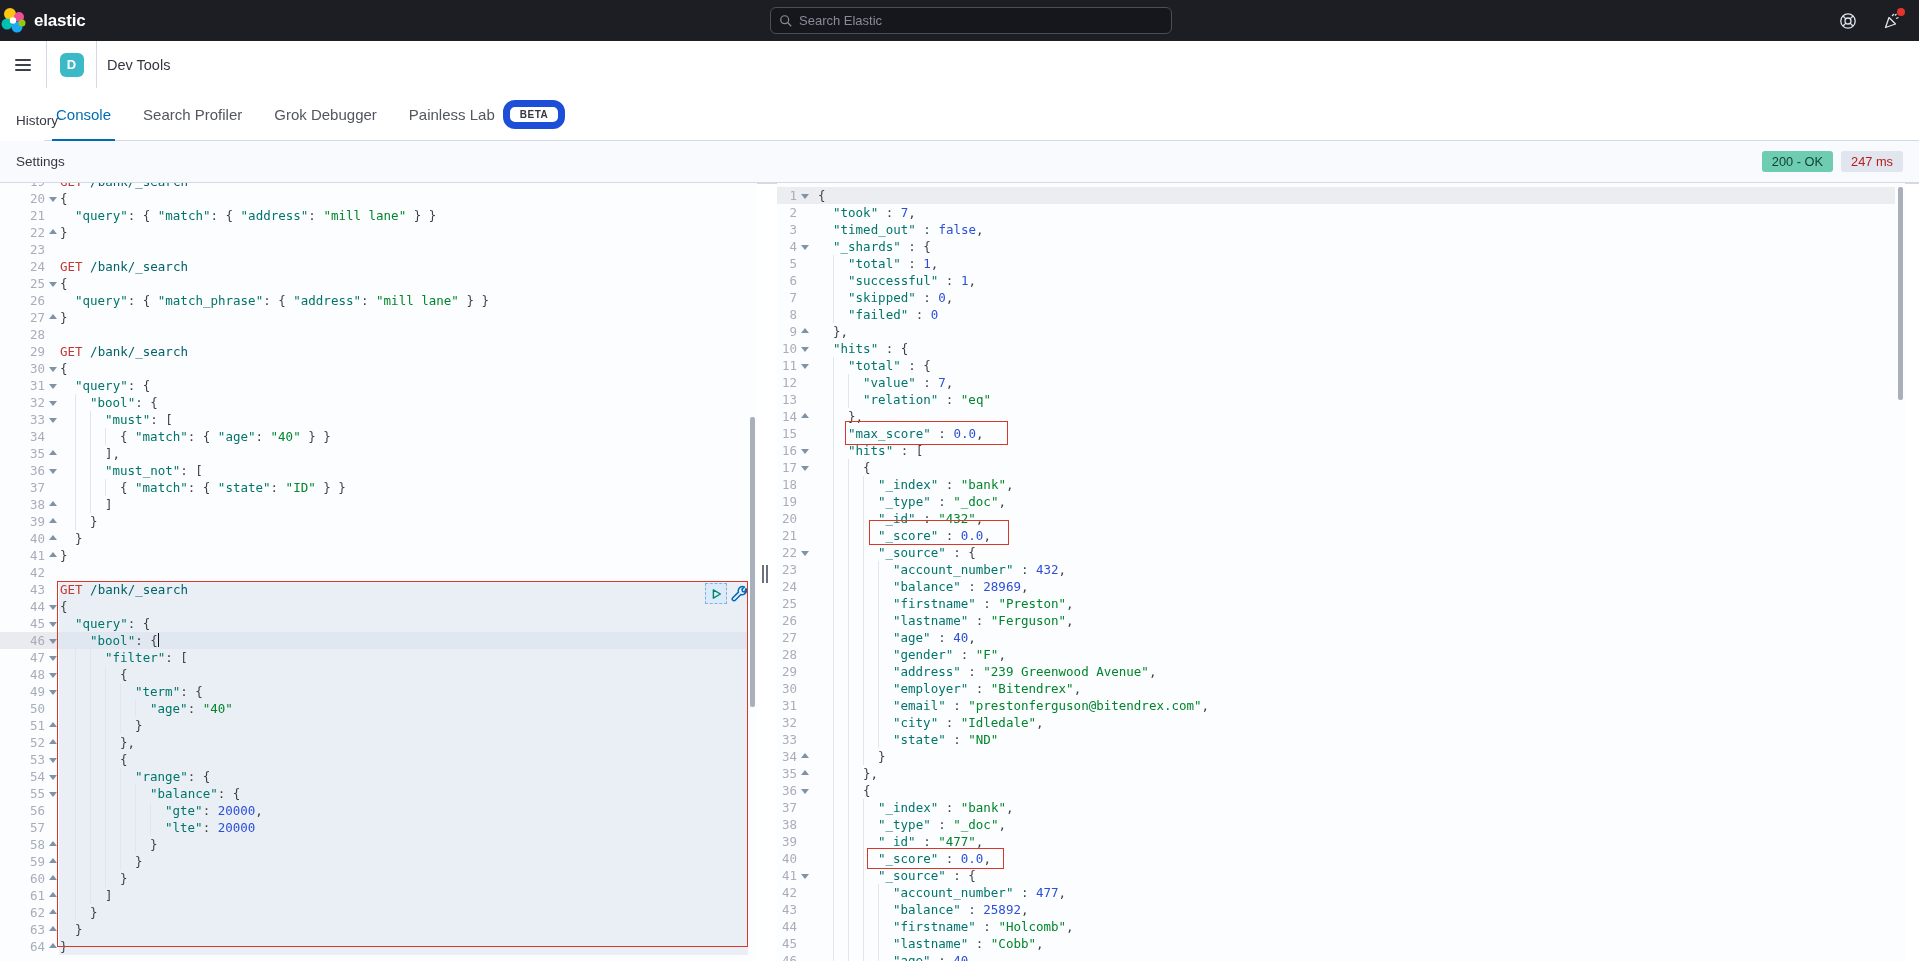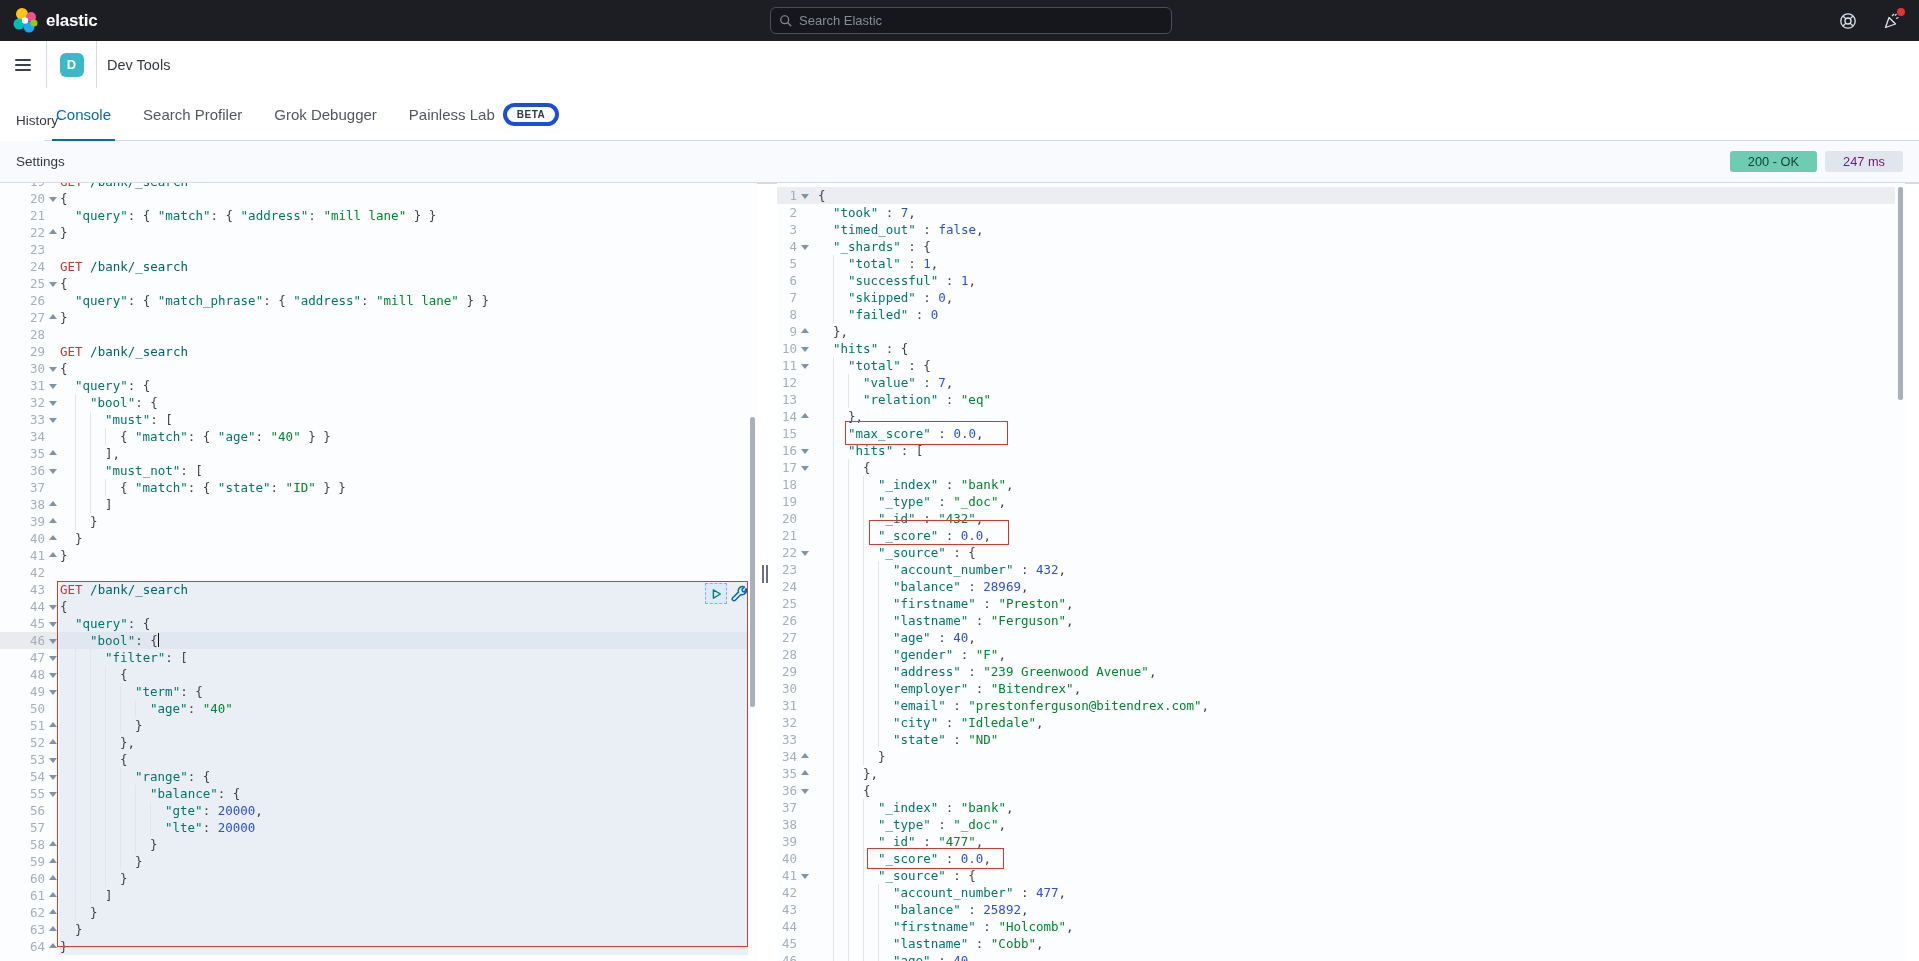--- a/index.html
+++ b/index.html
@@ -1,21 +1,21 @@
 <!DOCTYPE html>
 <html><head>
 <meta charset="utf-8">
 <style>
   *{margin:0;padding:0;box-sizing:border-box;}
   html,body{width:1919px;height:961px;background:#fff;overflow:hidden;
     font-family:"Liberation Sans","DejaVu Sans",sans-serif;}
   
   #topbar{position:absolute;left:0;top:0;width:1919px;height:41px;background:#1d1e24;
     display:flex;align-items:center;}
-  #logo-wrap{display:flex;align-items:center;gap:8px;padding-left:12px;}
+  #logo-wrap{display:flex;align-items:center;gap:8px;}
   #brand{color:#fff;font-size:17px;font-weight:600;letter-spacing:-0.2px;}
   #searchbox{position:absolute;left:770px;top:7px;width:402px;height:27px;background:#16171c;
     border:1px solid #4c4e56;border-radius:6px;display:flex;align-items:center;padding:0 8px;gap:6px;}
   #searchbox .ph{color:#878c98;font-size:13px;}
   #top-icons{position:absolute;right:18px;top:0;height:41px;display:flex;align-items:center;gap:26px;}
   .top-icon{position:relative;width:18px;height:18px;}
   .notif-dot{position:absolute;right:-4px;top:-4px;width:8px;height:8px;border-radius:50%;background:#e5342d;}
   
   #crumbbar{position:absolute;left:0;top:41px;width:1919px;height:47px;background:#fff;display:flex;align-items:center;}
   .vsep{width:1px;height:47px;background:#d3dae6;}
@@ -25,31 +25,31 @@
   #space-sec{width:49px;height:47px;display:flex;align-items:center;justify-content:center;}
   #space-badge{width:24px;height:24px;border-radius:6px;background:#3cb9c6;color:#fff;font-size:13px;
     font-weight:700;display:flex;align-items:center;justify-content:center;}
   #crumb-title{margin-left:10px;font-size:14.5px;color:#343741;}
   
   #tabsbar{position:absolute;left:0;top:88px;width:1919px;height:53px;background:#fff;
     border-bottom:1px solid #d3dae6;display:flex;align-items:center;padding-left:12px;gap:32px;margin-left:44px;}
   .tab{font-size:15px;color:#53565f;position:relative;height:53px;display:flex;align-items:center;gap:8px;cursor:pointer;}
   .tab.active{color:#006bb4;}
   .tab.active::after{content:"";position:absolute;left:-4px;right:-4px;bottom:0;height:2px;background:#006bb4;}
-  .beta-pill{border:4px solid #1d4ed8;border-radius:12px;padding:2px 10px;font-size:10px;font-weight:700;
+  .beta-pill{border:7px solid #1d4ed8;border-radius:12px;padding:2px 10px;font-size:10px;font-weight:700;
     letter-spacing:0.5px;color:#343741;background:#fff;}
   
   #subbar{position:absolute;left:0;top:141px;width:1919px;height:42px;background:#f8fafd;
     border-bottom:1px solid #d3dae6;display:flex;align-items:center;padding:0 16px;}
   #subbar .links{display:flex;gap:26px;flex-direction:column;}
   #subbar .link{font-size:13.5px;color:#343741;cursor:pointer;}
   #subbar .badges{margin-left:auto;display:flex;gap:8px;align-items:center;}
-  .badge{font-size:12.8px;padding:3px 18px;border-radius:3px;line-height:1.2;text-align:center;}
+  .badge{font-size:12.8px;padding:3px 10px;border-radius:3px;line-height:1.2;text-align:center;}
   .badge.ok{background:#6dccb1;color:#123f33;}
-  .badge.ms{background:#e0e5ee;color:#701a75;}
+  .badge.ms{background:#e0e5ee;color:#b91c1c;}
   
   #left-editor{position:absolute;left:0;top:183px;width:757px;bottom:0;background:#fcfdfe;overflow:hidden;}
   #left-inner{margin-top:-10px;width:748px;}
   #right-editor{position:absolute;left:777px;top:183px;width:1128px;bottom:0;background:#fcfdfe;overflow:hidden;}
   #right-inner{margin-top:4px;width:1118px;}
   .row{height:17px;display:flex;font-family:"DejaVu Sans Mono","Liberation Mono",monospace;
     font-size:12.5px;line-height:17px;}
   .gut{text-align:right;color:#a6aeba;flex:none;}
   #left-inner .gut{width:45px;}
   #right-inner .gut{width:20px;}

